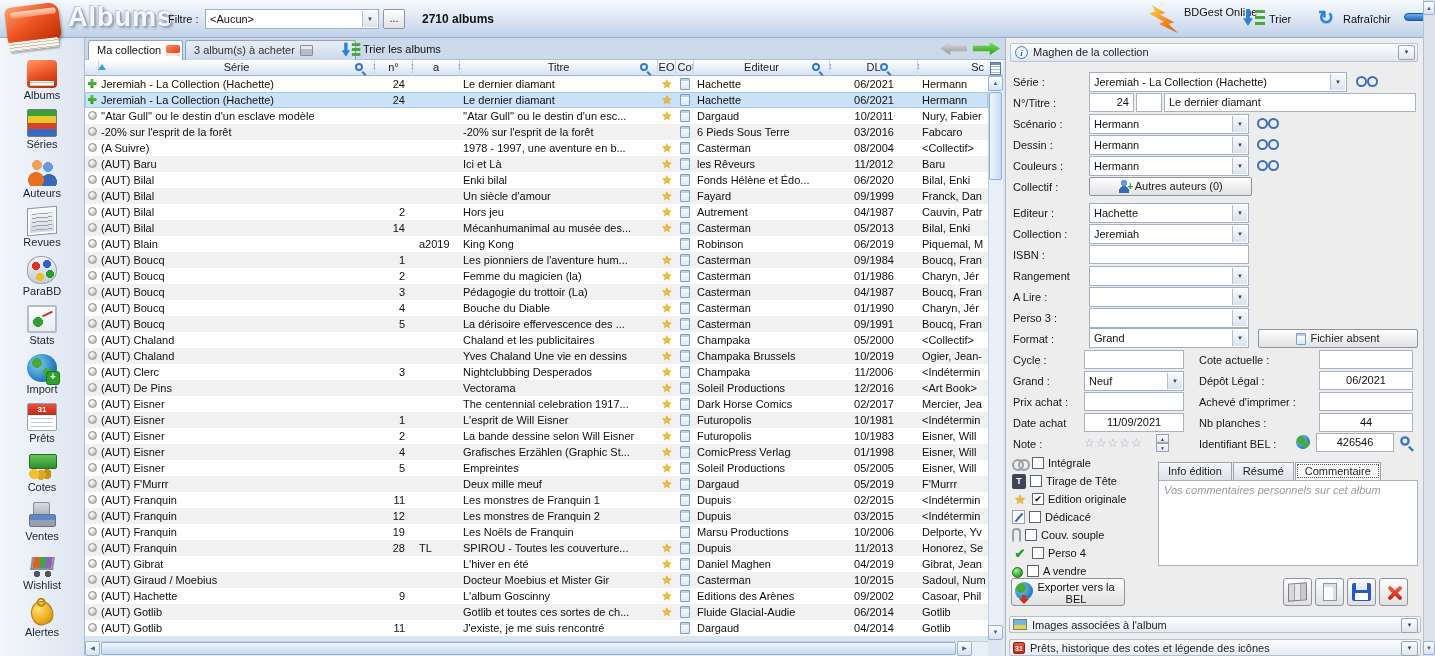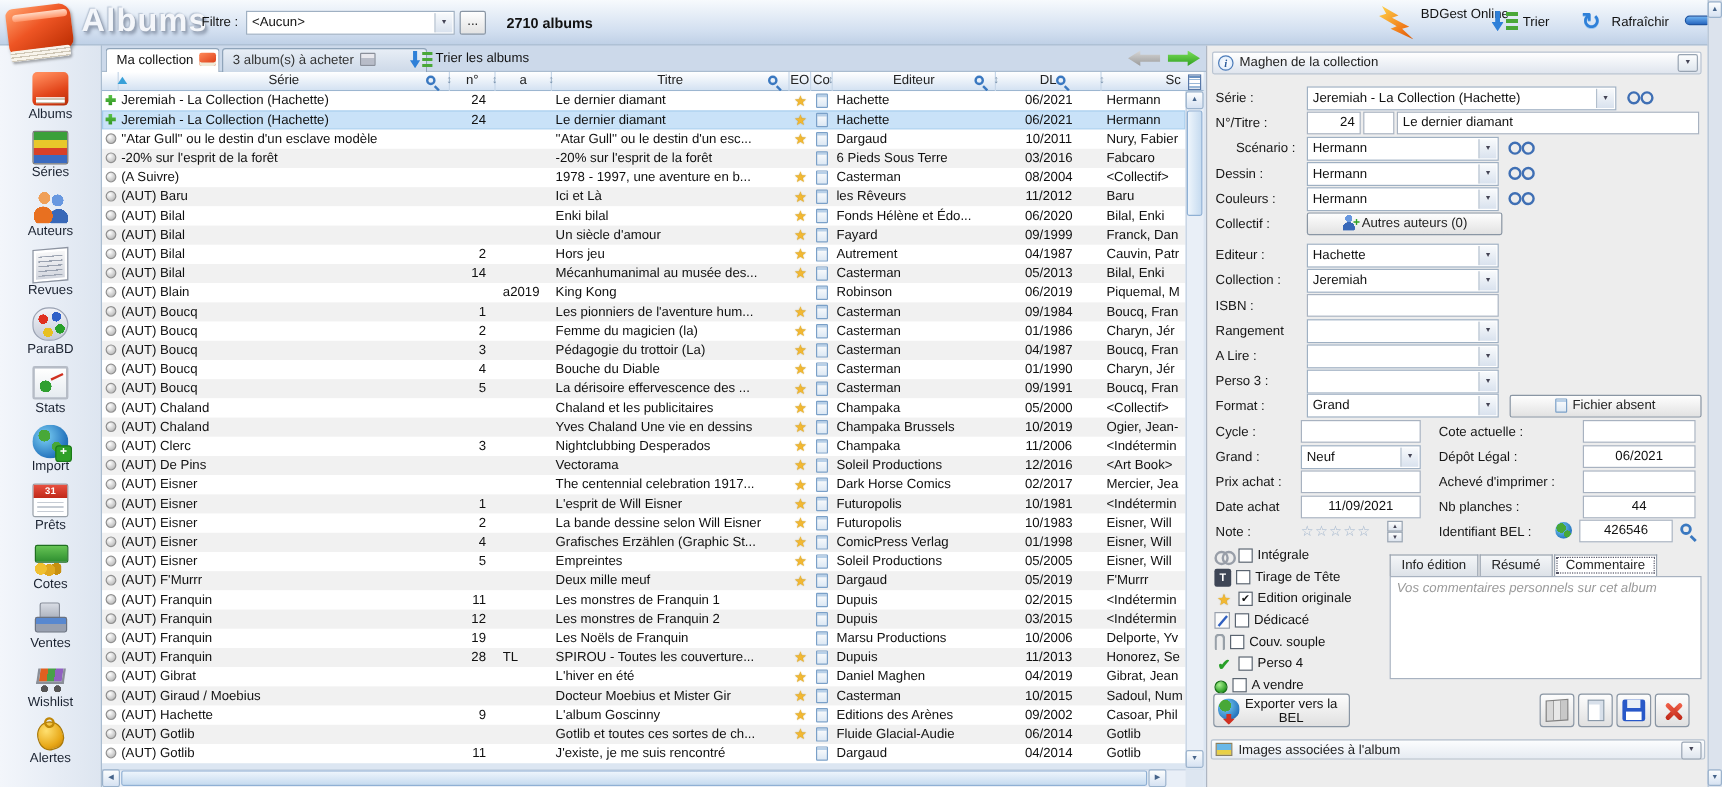--- a/index.html
+++ b/index.html
@@ -747,21 +747,21 @@
         <span class="ct">Jeremiah - La Collection (Hachette)</span>
         <span class="cb">▼</span>
       </div>
     <span class="glasses" style="left:350px;top:38px"></span>
 
     <div class="plabel" style="left:7px;top:59px">N°/Titre :</div>
     <div class="tinput t-right" style="left:83px;top:55px;width:45px">24</div>
     <div class="tinput" style="left:130px;top:55px;width:26px"></div>
     <div class="tinput" style="left:158px;top:55px;width:252px">Le dernier diamant</div>
 
-    <div class="plabel" style="left:24px;top:80px">Scénario :</div>
+    <div class="plabel" style="left:7px;top:80px">Scénario :</div>
     <div class="combo" style="left:83px;top:76px;width:160px">
         <span class="ct">Hermann</span>
         <span class="cb">▼</span>
       </div>
     <span class="glasses" style="left:251px;top:80px"></span>
 
     <div class="plabel" style="left:7px;top:101px">Dessin :</div>
     <div class="combo" style="left:83px;top:97px;width:160px">
         <span class="ct">Hermann</span>
         <span class="cb">▼</span>
@@ -908,18 +908,23 @@
       </div>
     <div class="tool-btn" style="left:373px">
         <span class="ic-x"></span>
       </div>
 
     <div class="acc" style="top:578px">
       <span class="ic-img"></span>
       <span>Images associées à l'album</span>
       <span class="dd-btn" style="right:2px;top:1px">▼</span>
     </div>
+    <div class="acc" style="top:601px">
+      <span class="ic-cal">31</span>
+      <span>Prêts, historique des cotes et légende des icônes</span>
+      <span class="dd-btn" style="right:2px;top:1px">▼</span>
+    </div>
   </div>
 
   <div class="winscroll"></div>
   <span class="sbtn" style="left:1423px;top:1px;width:12px;height:14px;line-height:12px">▲</span>
   <span class="sbtn" style="left:1423px;top:641px;width:12px;height:14px;line-height:12px">▼</span>
 </div>
 
 </body></html>

